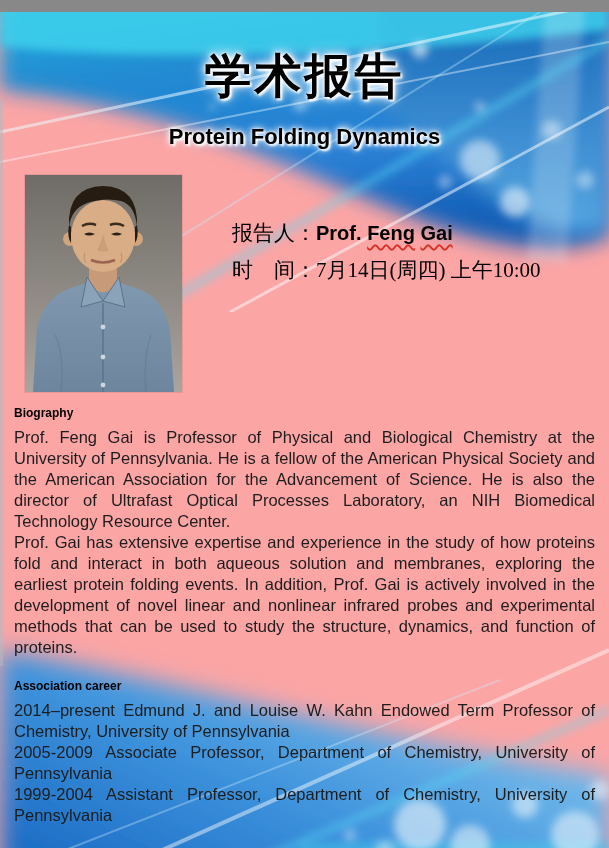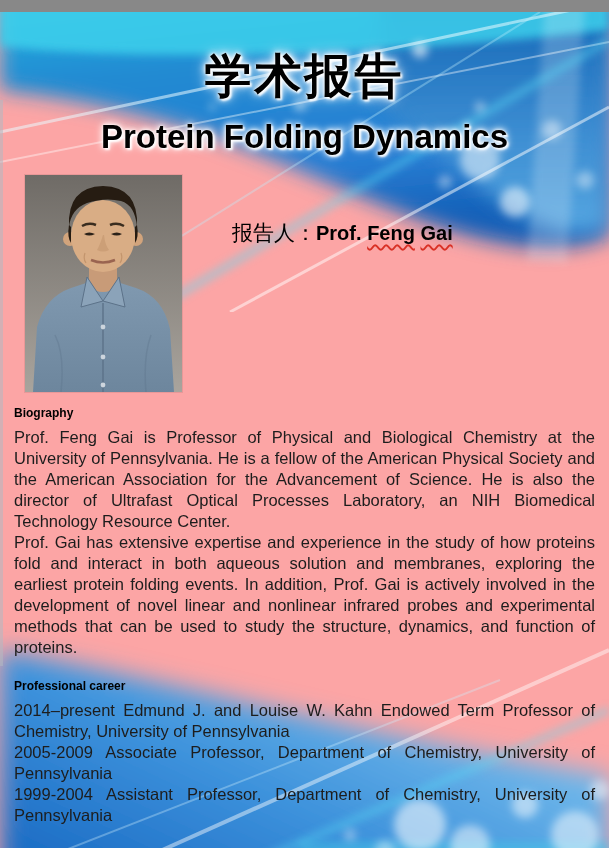--- a/index.html
+++ b/index.html
@@ -15,21 +15,21 @@
     position:absolute; left:0; top:88px; width:3px; height:566px;
     background:rgba(176,186,194,0.55);
   }
   .title {
     position:absolute; top:36px; left:0; width:609px; text-align:center;
     font-size:47px; font-weight:bold; color:#000; letter-spacing:3px; line-height:56px;
     text-shadow:0 0 3px #fff,0 0 6px #fff,0 0 10px rgba(255,255,255,.95),0 0 16px rgba(255,255,255,.85),2px 2px 2px rgba(255,255,255,.9);
   }
   .subtitle {
     position:absolute; top:108px; left:0; width:609px; text-align:center;
-    font-size:33px; font-weight:bold; color:#000; line-height:34px;
+    font-size:22px; font-weight:bold; color:#000; line-height:34px;
     text-shadow:0 0 3px #fff,0 0 6px #fff,0 0 10px rgba(255,255,255,.95),2px 2px 2px rgba(255,255,255,.9);
   }
   .photo {
     position:absolute; left:25px; top:163px; width:157px; height:217px;
     box-shadow:0 0 0 1px rgba(0,0,0,0.08);
   }
   .details { position:absolute; left:232px; top:203px; }
   .detail-row {
     font-family:"Liberation Serif","DejaVu Serif",serif;
     font-size:21px; line-height:37px; color:#000; white-space:nowrap;
@@ -182,25 +182,28 @@
 
     <path d="M66,85 Q78,90 90,85" stroke="#9a6450" stroke-width="2.5" fill="none"></path>
     <path d="M60,78 Q58,84 61,88" stroke="#b98a63" stroke-width="1.2" fill="none" opacity="0.7"></path>
     <path d="M96,78 Q98,84 95,88" stroke="#b98a63" stroke-width="1.2" fill="none" opacity="0.7"></path>
   </svg>
 
   <div class="details">
     <div class="detail-row">
       <span>报告人：</span><span class="speaker-name"><span>Prof. </span><span class="squiggle">Feng</span> <span class="squiggle">Gai</span></span>
     </div>
+    <div class="detail-row">
+      <span>时　间：</span><span>7月14日(周四) 上午10:00</span>
+    </div>
   </div>
 
   <div class="content">
     <h3 class="section-heading">Biography</h3>
     <p class="body-par">Prof. Feng Gai is Professor of Physical and Biological Chemistry at the University of Pennsylvania. He is a fellow of the American Physical Society and the American Association for the Advancement of Science. He is also the director of Ultrafast Optical Processes Laboratory, an NIH Biomedical Technology Resource Center.</p>
     <p class="body-par">Prof. Gai has extensive expertise and experience in the study of how proteins fold and interact in both aqueous solution and membranes, exploring the earliest protein folding events. In addition, Prof. Gai is actively involved in the development of novel linear and nonlinear infrared probes and experimental methods that can be used to study the structure, dynamics, and function of proteins.</p>
-    <h3 class="section-heading career-heading">Professional career</h3>
+    <h3 class="section-heading career-heading">Association career</h3>
     <p class="body-par">2014–present Edmund J. and Louise W. Kahn Endowed Term Professor of Chemistry, University of Pennsylvania</p>
     <p class="body-par">2005-2009 Associate Professor, Department of Chemistry, University of Pennsylvania</p>
     <p class="body-par">1999-2004 Assistant Professor, Department of Chemistry, University of Pennsylvania</p>
   </div>
 
 </div>
 
 </body></html>

